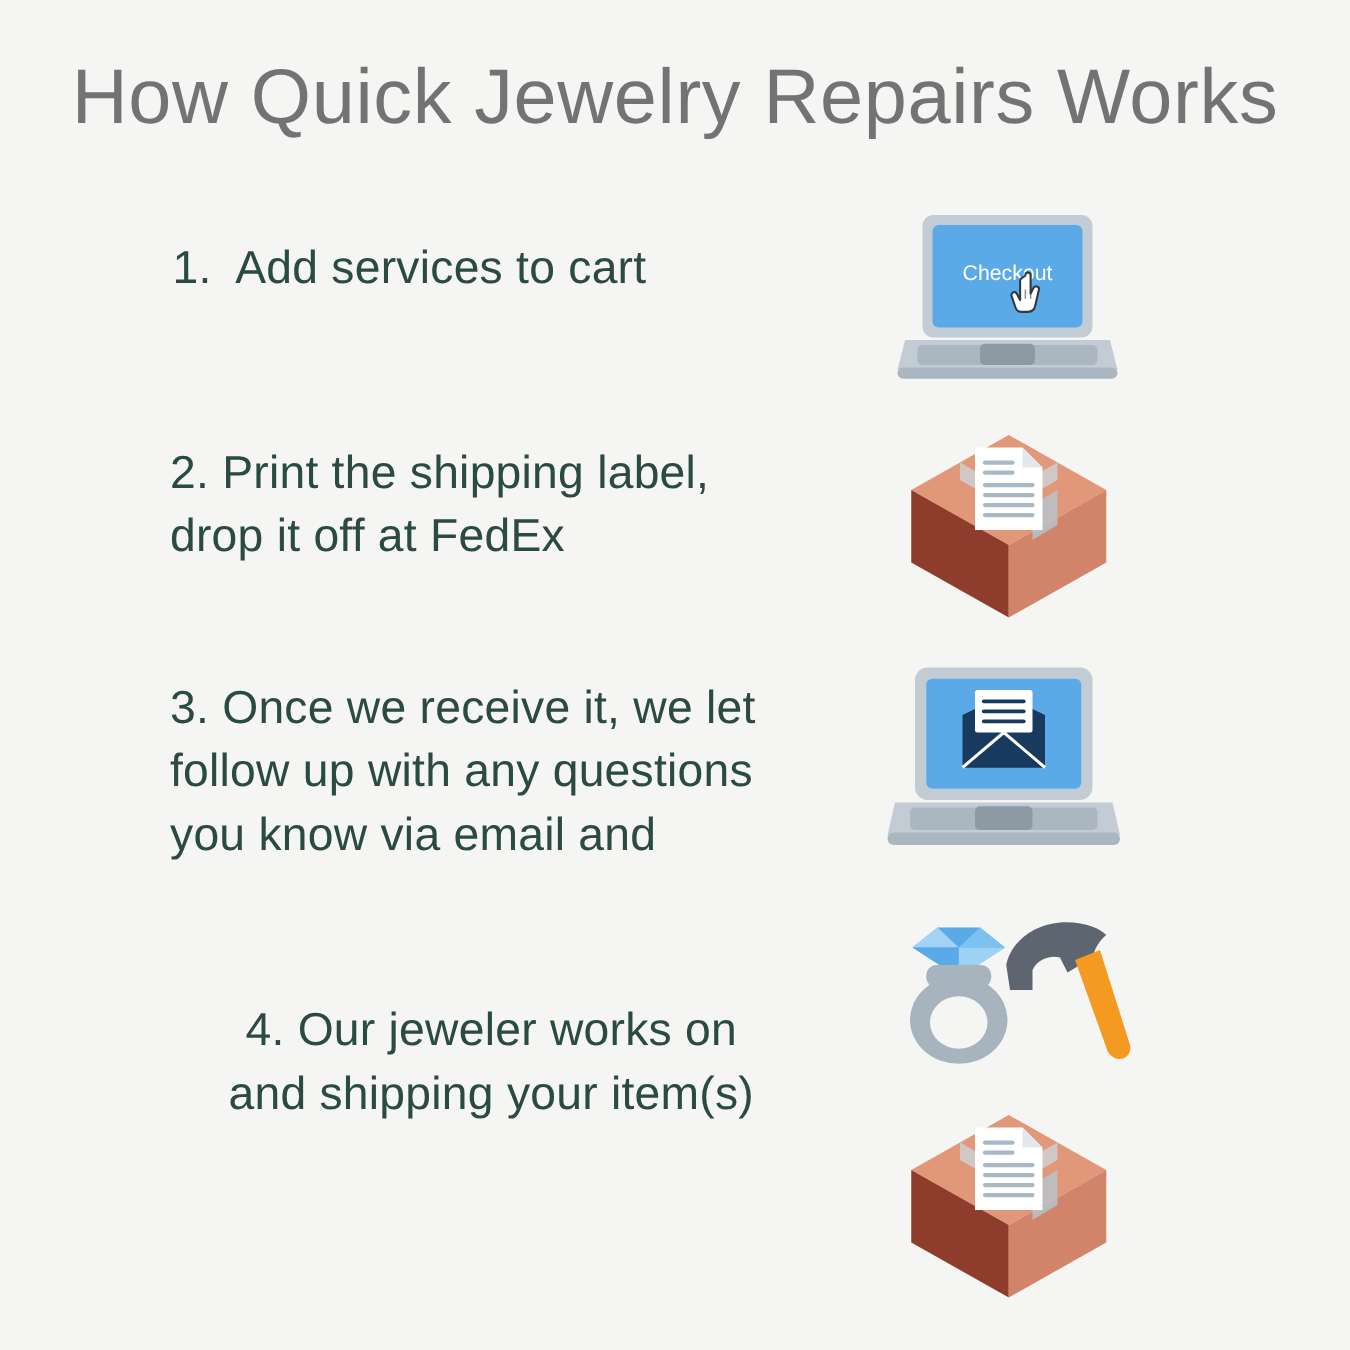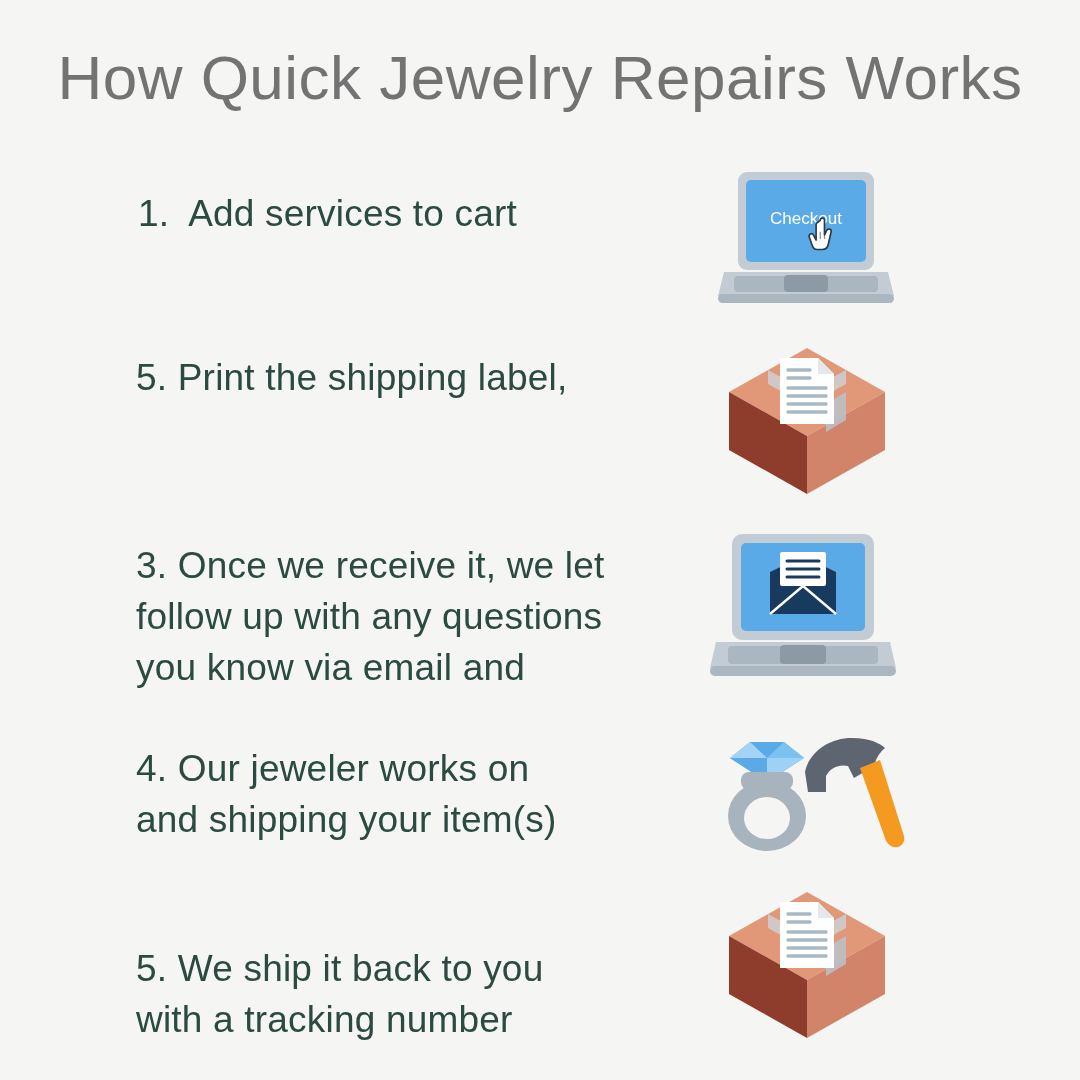--- a/index.html
+++ b/index.html
@@ -73,21 +73,21 @@
     display:flex;
     align-items:center;
     justify-content:flex-start;
   }
   .icon-slot svg { display:block; }
 
   
   .step-1 { top:28px; }
   .step-2 { top:192px; }
   .step-3 { top:380px; }
-  .step-4 { top:583px; }
+  .step-4 { top:638px;text-align:center; }
   .step-5 { top:783px; }
 
   .slot-1 { top:8px;   padding-left:56px; }
   .slot-2 { top:182px; padding-left:62px; }
   .slot-3 { top:368px; padding-left:48px; }
   .slot-4 { top:572px; padding-left:48px; }
   .slot-5 { top:726px; padding-left:62px; }
 </style>
 </head>
 <body>
@@ -96,34 +96,31 @@
 
   <h1 class="page-title">How Quick Jewelry Repairs Works</h1>
 
   <div class="steps-column">
 
     <div class="step-row step-1">
       <div class="step-text"><span class="line">1.  Add services to cart</span></div>
     </div>
 
     <div class="step-row step-2">
-      <div class="step-text"><span class="line">5. Print the shipping label,</span></div>
+      <div class="step-text"><span class="line">2. Print the shipping label,</span><span class="line">drop it off at FedEx</span></div>
     </div>
 
     <div class="step-row step-3">
       <div class="step-text"><span class="line">3. Once we receive it, we let</span><span class="line">follow up with any questions</span><span class="line">you know via email and</span></div>
     </div>
 
     <div class="step-row step-4">
       <div class="step-text"><span class="line">4. Our jeweler works on</span><span class="line">and shipping your item(s)</span></div>
     </div>
 
-    <div class="step-row step-5">
-      <div class="step-text"><span class="line">5. We ship it back to you</span><span class="line">with a tracking number</span></div>
-    </div>
 
   </div>
 
   <div class="icons-column">
 
     <div class="icon-slot slot-1">
       <svg width="180" height="150" viewBox="0 0 180 150">
 
         <rect x="22" y="4" width="136" height="98" rx="9" fill="#c3ccd4"></rect>
 

